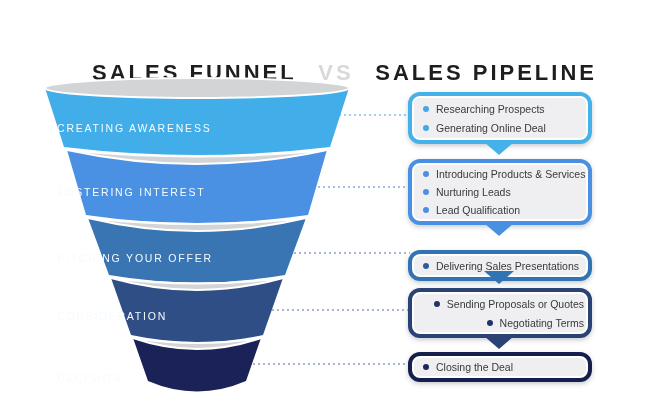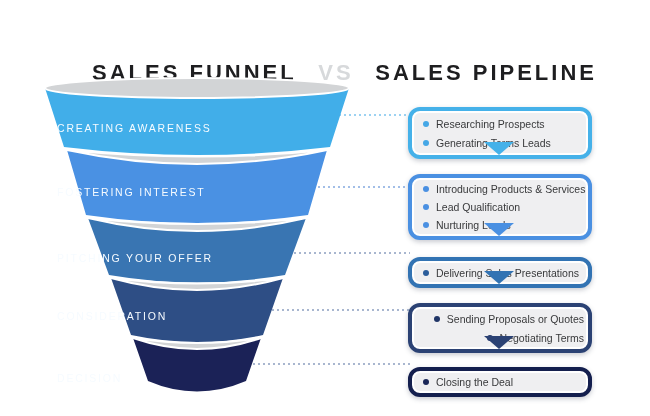--- a/index.html
+++ b/index.html
@@ -20,23 +20,22 @@
     position:absolute; left:57px; width:280px; text-align:left;
     color:#f6fbff; font-size:10.5px; letter-spacing:1.8px; white-space:nowrap;
   }
   .sl1{top:122px} .sl2{top:186px} .sl3{top:252px} .sl4{top:310px} .sl5{top:372px}
   .pbox {
     position:absolute; left:408px; width:184px; box-sizing:border-box;
     border:4px solid #888; border-radius:12px; background:#efeff1;
     box-shadow: inset 0 0 0 2px #ffffff, 0 2px 5px rgba(60,70,90,.28);
     display:flex; flex-direction:column; justify-content:center;
     padding:2px 4px 2px 11px;
-    margin-top:15px;
   }
-  .b1{top:92px;height:52px} .b2{top:159px;height:66px} .b3{top:242px;height:31px}
+  .b1{top:92px;height:52px} .b2{top:159px;height:66px} .b3{top:250px;height:31px}
   .b4{top:288px;height:50px} .b5{top:352px;height:30px}
   .item { display:flex; align-items:center; gap:7px; height:19px;
           font-size:10.5px; color:#38393b; white-space:nowrap; }
   .dot { width:6px; height:6px; border-radius:50%; flex:0 0 auto; }
   .tail {
     position:absolute; left:484px; width:0; height:0;
     border-left:15px solid transparent; border-right:15px solid transparent;
     border-top:13px solid #888;
   }
   .t1{top:142px} .t2{top:223px} .t3{top:271px} .t4{top:336px}
@@ -80,35 +79,35 @@
 <div class="stage-label sl4">CONSIDERATION</div>
 <div class="stage-label sl5">DECISION</div>
 
 <div class="pbox b1" style="border-color: rgb(69, 177, 233);">
     <div class="item">
       <span class="dot" style="background: rgb(69, 167, 230);"></span>
       <span>Researching Prospects</span>
     </div>
     <div class="item">
       <span class="dot" style="background: rgb(69, 167, 230);"></span>
-      <span>Generating Terms Leads</span>
+      <span>Generating Online Deal</span>
     </div>
   </div>
 <div class="pbox b2" style="border-color: rgb(74, 144, 226);">
     <div class="item">
       <span class="dot" style="background: rgb(74, 144, 226);"></span>
       <span>Introducing Products &amp; Services</span>
     </div>
     <div class="item">
       <span class="dot" style="background: rgb(74, 144, 226);"></span>
-      <span>Lead Qualification</span>
+      <span>Nurturing Leads</span>
     </div>
     <div class="item">
       <span class="dot" style="background: rgb(74, 144, 226);"></span>
-      <span>Nurturing Leads</span>
+      <span>Lead Qualification</span>
     </div>
   </div>
 <div class="pbox b3" style="border-color: rgb(50, 115, 179);">
     <div class="item">
       <span class="dot" style="background: rgb(43, 93, 155);"></span>
       <span>Delivering Sales Presentations</span>
     </div>
   </div>
 <div class="pbox b4" style="border-color: rgb(43, 66, 116); align-items: flex-end;">
     <div class="item">

